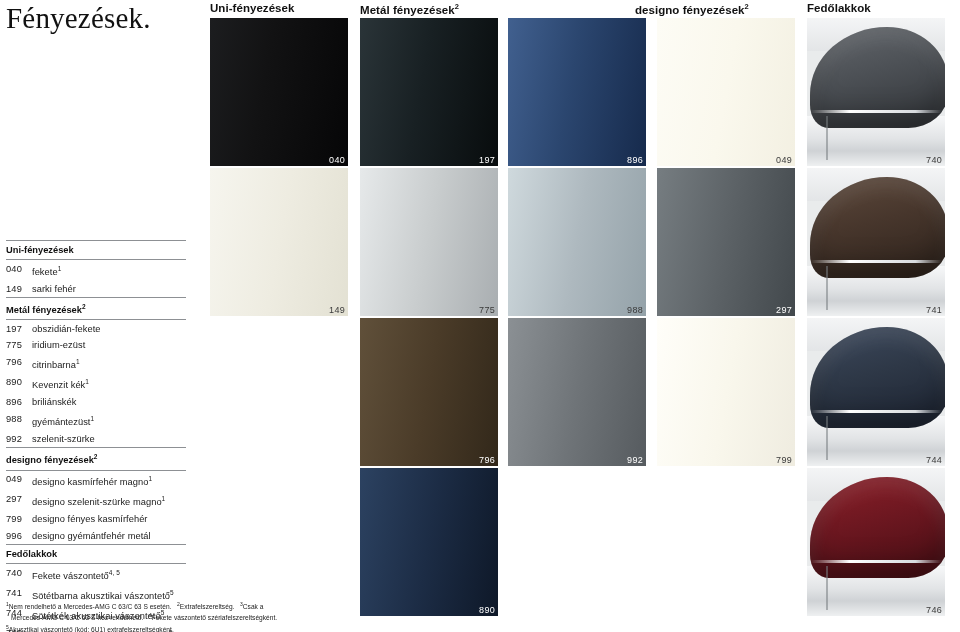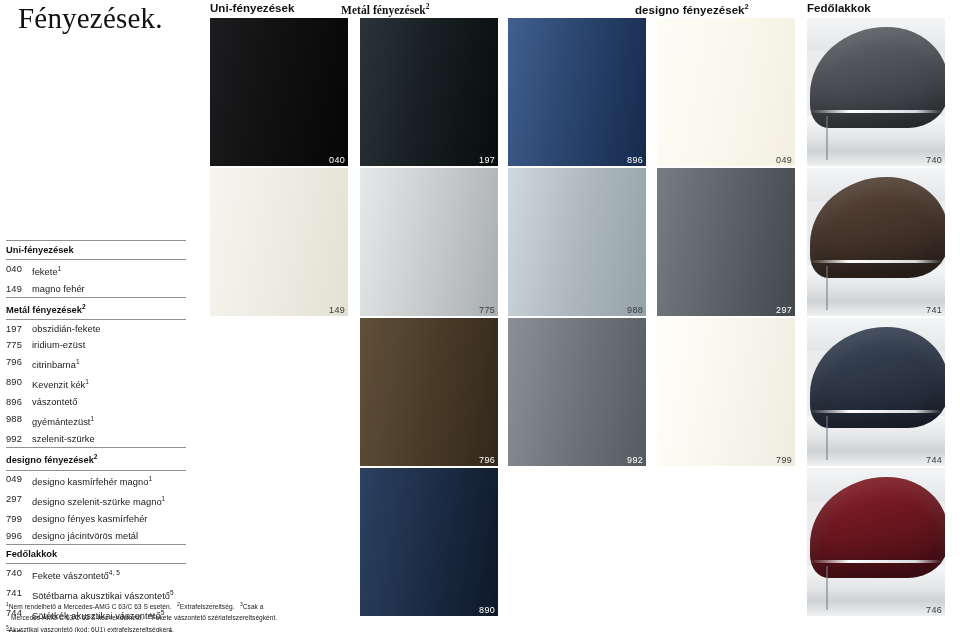--- a/index.html
+++ b/index.html
@@ -12,21 +12,20 @@
     position:relative;
   }
   
   #page-title{
     position:absolute;left:6px;top:2px;
     font-family:"Liberation Serif", serif;
     font-size:29px;
     letter-spacing:0.2px;
     color:#111;
     white-space:nowrap;
-    margin-left:12px;
   }
   
   .col-heading{
     position:absolute;
     top:2px;
     font-size:11.5px;
     font-weight:bold;
     color:#111;
     white-space:nowrap;
     letter-spacing:0.05px;
@@ -108,21 +107,21 @@
   #footnotes sup{font-size:5px;vertical-align:super;}
   #footnotes p{margin:0;}
 </style>
 </head>
 <body>
 
 <div id="page-title">Fényezések.</div>
 
 <div id="col-headings">
     <div class="col-heading" style="left: 210px;"><span>Uni-fényezések</span></div>
-    <div class="col-heading" style="left: 341px; font-family: Liberation Serif, serif;"><span>Metál fényezések</span><sup>2</sup></div>
+    <div class="col-heading" style="left: 360px;"><span>Metál fényezések</span><sup>2</sup></div>
     <div class="col-heading" style="left: 635px;"><span>designo fényezések</span><sup>2</sup></div>
     <div class="col-heading" style="left: 807px;"><span>Fedőlakkok</span></div>
   </div>
 
 <div id="swatch-grid">
     <div class="swatch dark" style="left: 210px; top: 18px; width: 138px; height: 148px; background: linear-gradient(100deg, rgb(28, 29, 31) 0%, rgb(18, 18, 19) 40%, rgb(6, 6, 7) 100%);">
       <span class="code">040</span>
     </div>
     <div class="swatch dark" style="left: 360px; top: 18px; width: 138px; height: 148px; background: linear-gradient(100deg, rgb(42, 52, 56) 0%, rgb(24, 32, 35) 45%, rgb(8, 12, 13) 100%);">
       <span class="code">197</span>
@@ -208,21 +207,21 @@
 
 <div id="legend">
     <div class="legend-section">
       <div class="sec-title first"><span>Uni-fényezések</span></div>
       <div class="legend-row">
         <span class="code">040</span>
         <span class="nm">fekete<sup>1</sup></span>
       </div>
       <div class="legend-row">
         <span class="code">149</span>
-        <span class="nm">magno fehér</span>
+        <span class="nm">sarki fehér</span>
       </div>
     </div>
     <div class="legend-section">
       <div class="sec-title"><span>Metál fényezések</span><sup>2</sup></div>
       <div class="legend-row">
         <span class="code">197</span>
         <span class="nm">obszidián-fekete</span>
       </div>
       <div class="legend-row">
         <span class="code">775</span>
@@ -231,21 +230,21 @@
       <div class="legend-row">
         <span class="code">796</span>
         <span class="nm">citrinbarna<sup>1</sup></span>
       </div>
       <div class="legend-row">
         <span class="code">890</span>
         <span class="nm">Kevenzit kék<sup>1</sup></span>
       </div>
       <div class="legend-row">
         <span class="code">896</span>
-        <span class="nm">vászontető</span>
+        <span class="nm">briliánskék</span>
       </div>
       <div class="legend-row">
         <span class="code">988</span>
         <span class="nm">gyémántezüst<sup>1</sup></span>
       </div>
       <div class="legend-row">
         <span class="code">992</span>
         <span class="nm">szelenit-szürke</span>
       </div>
     </div>
@@ -258,21 +257,21 @@
       <div class="legend-row">
         <span class="code">297</span>
         <span class="nm">designo szelenit-szürke magno<sup>1</sup></span>
       </div>
       <div class="legend-row">
         <span class="code">799</span>
         <span class="nm">designo fényes kasmírfehér</span>
       </div>
       <div class="legend-row">
         <span class="code">996</span>
-        <span class="nm">designo jácintvörös metál</span>
+        <span class="nm">designo gyémántfehér metál</span>
       </div>
     </div>
     <div class="legend-section">
       <div class="sec-title"><span>Fedőlakkok</span></div>
       <div class="legend-row">
         <span class="code">740</span>
         <span class="nm">Fekete vászontető<sup>4, 5</sup></span>
       </div>
       <div class="legend-row">
         <span class="code">741</span>

